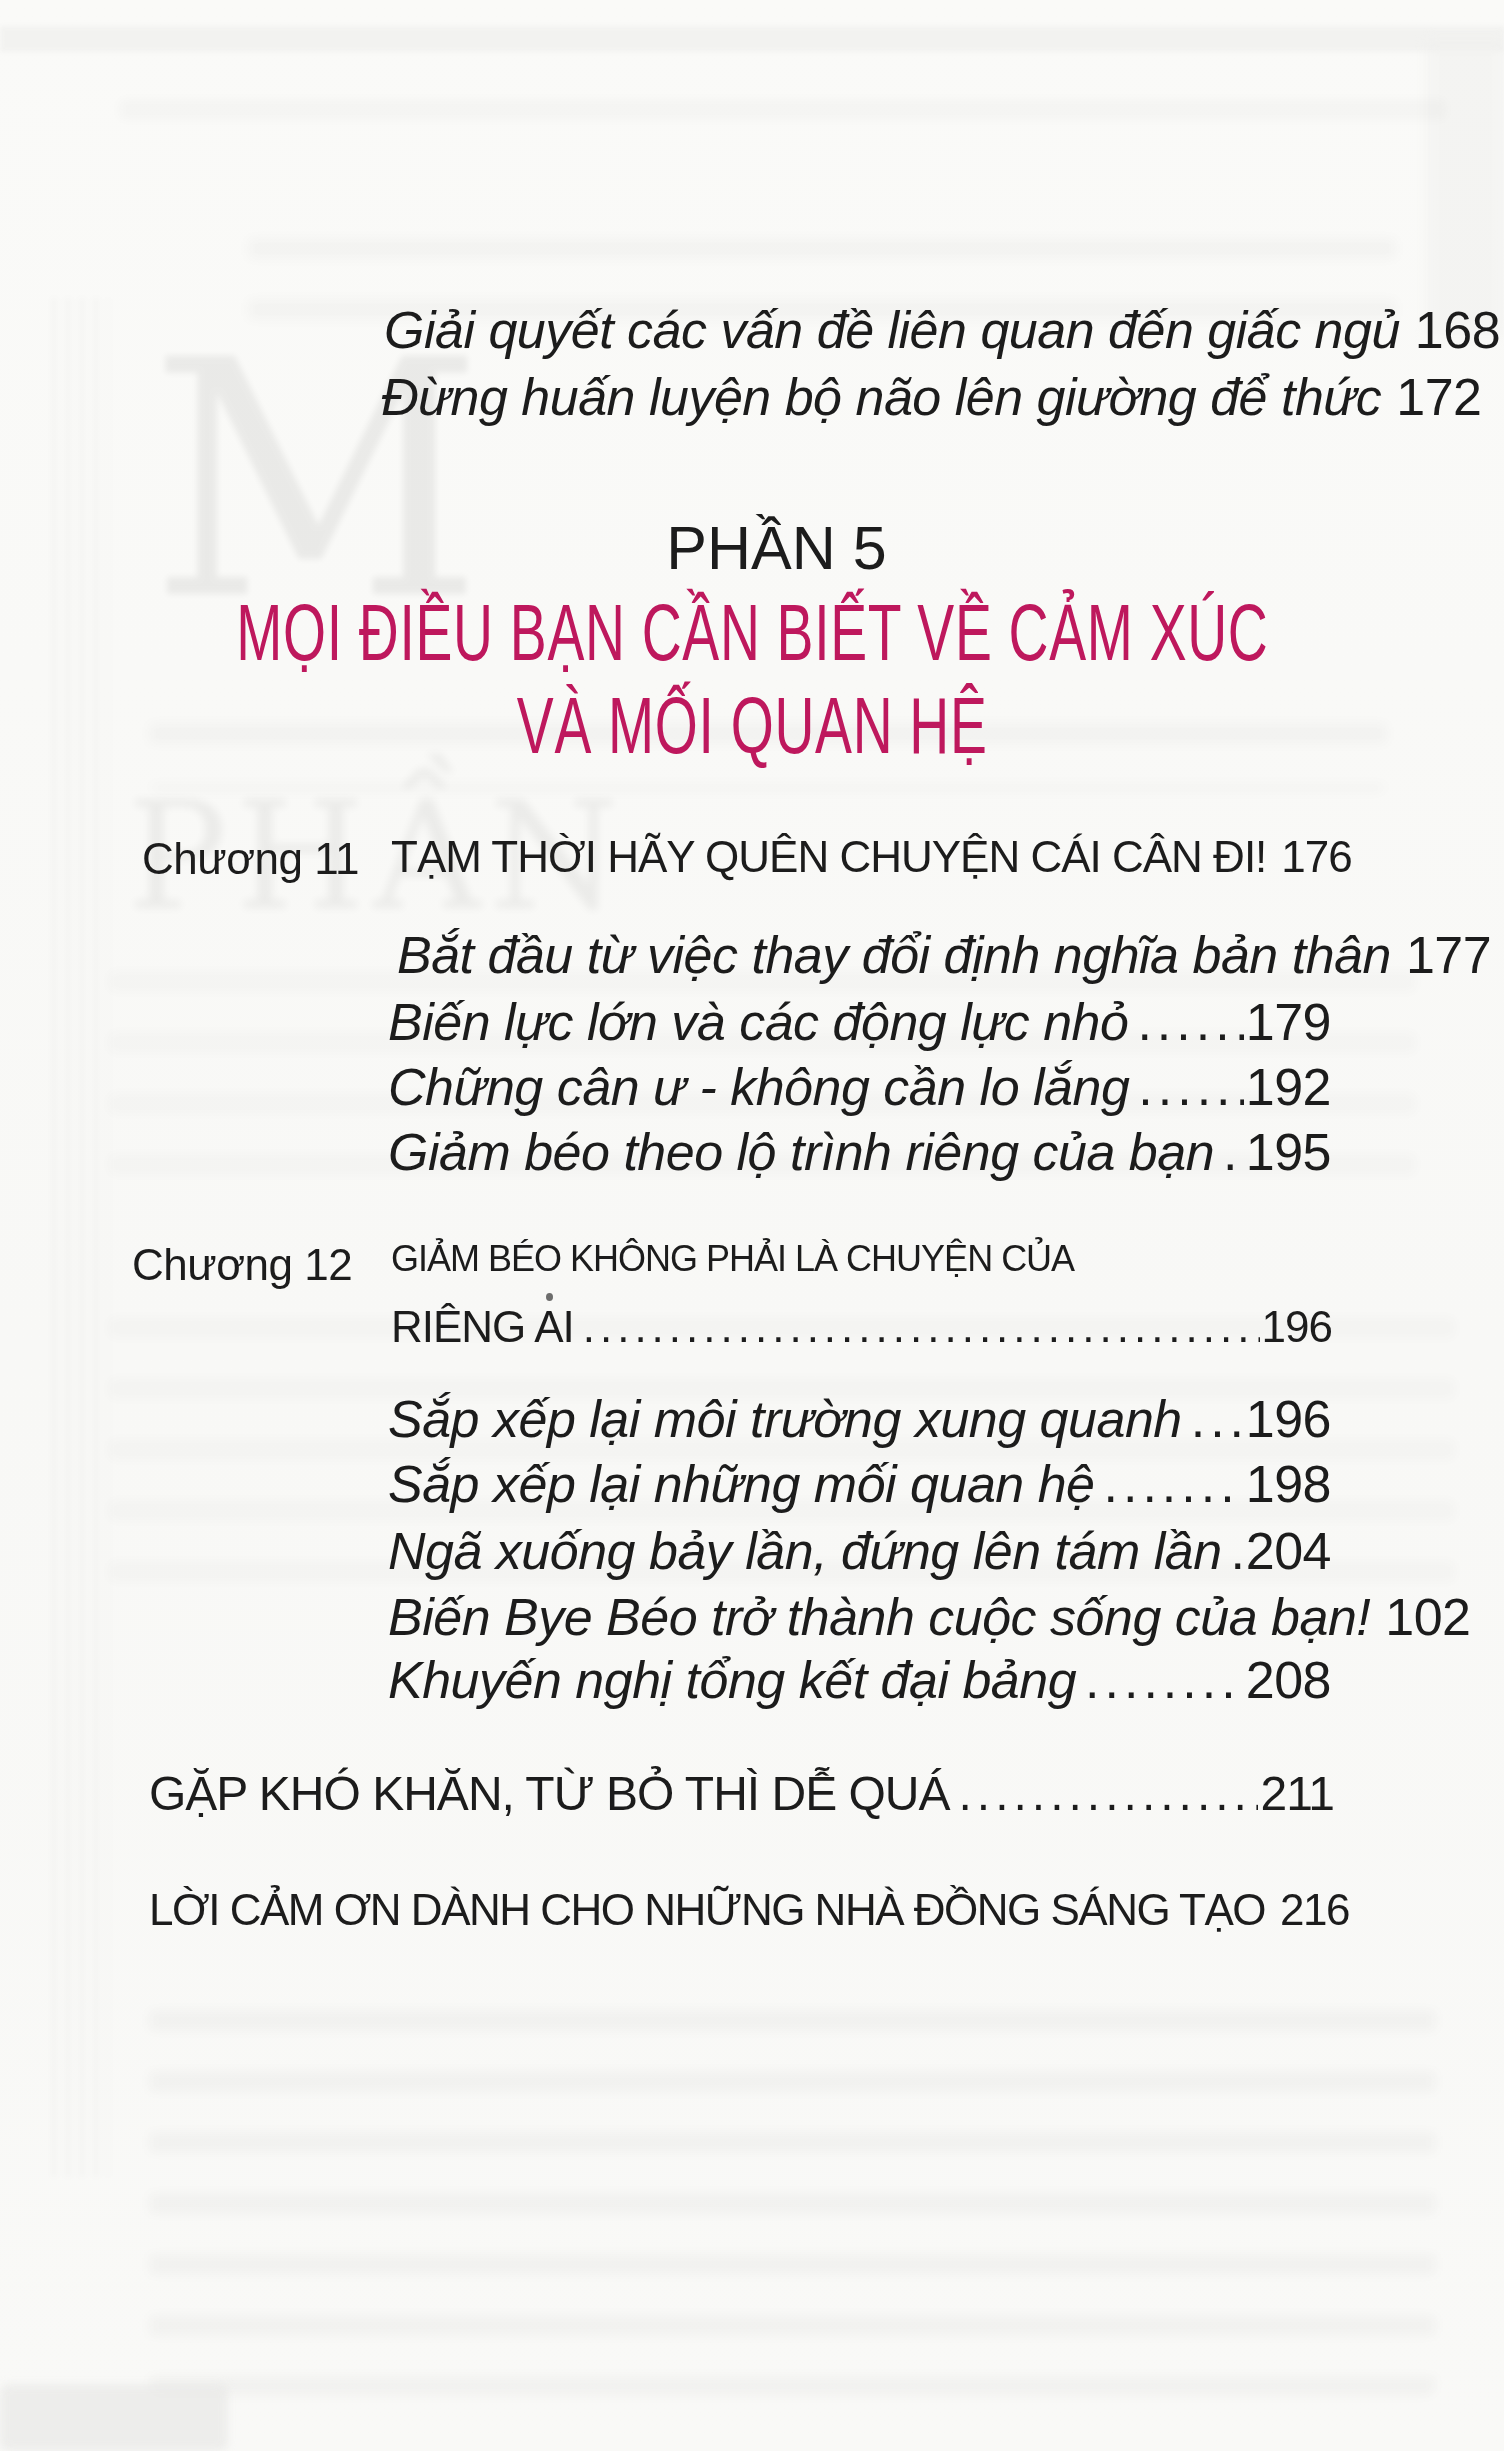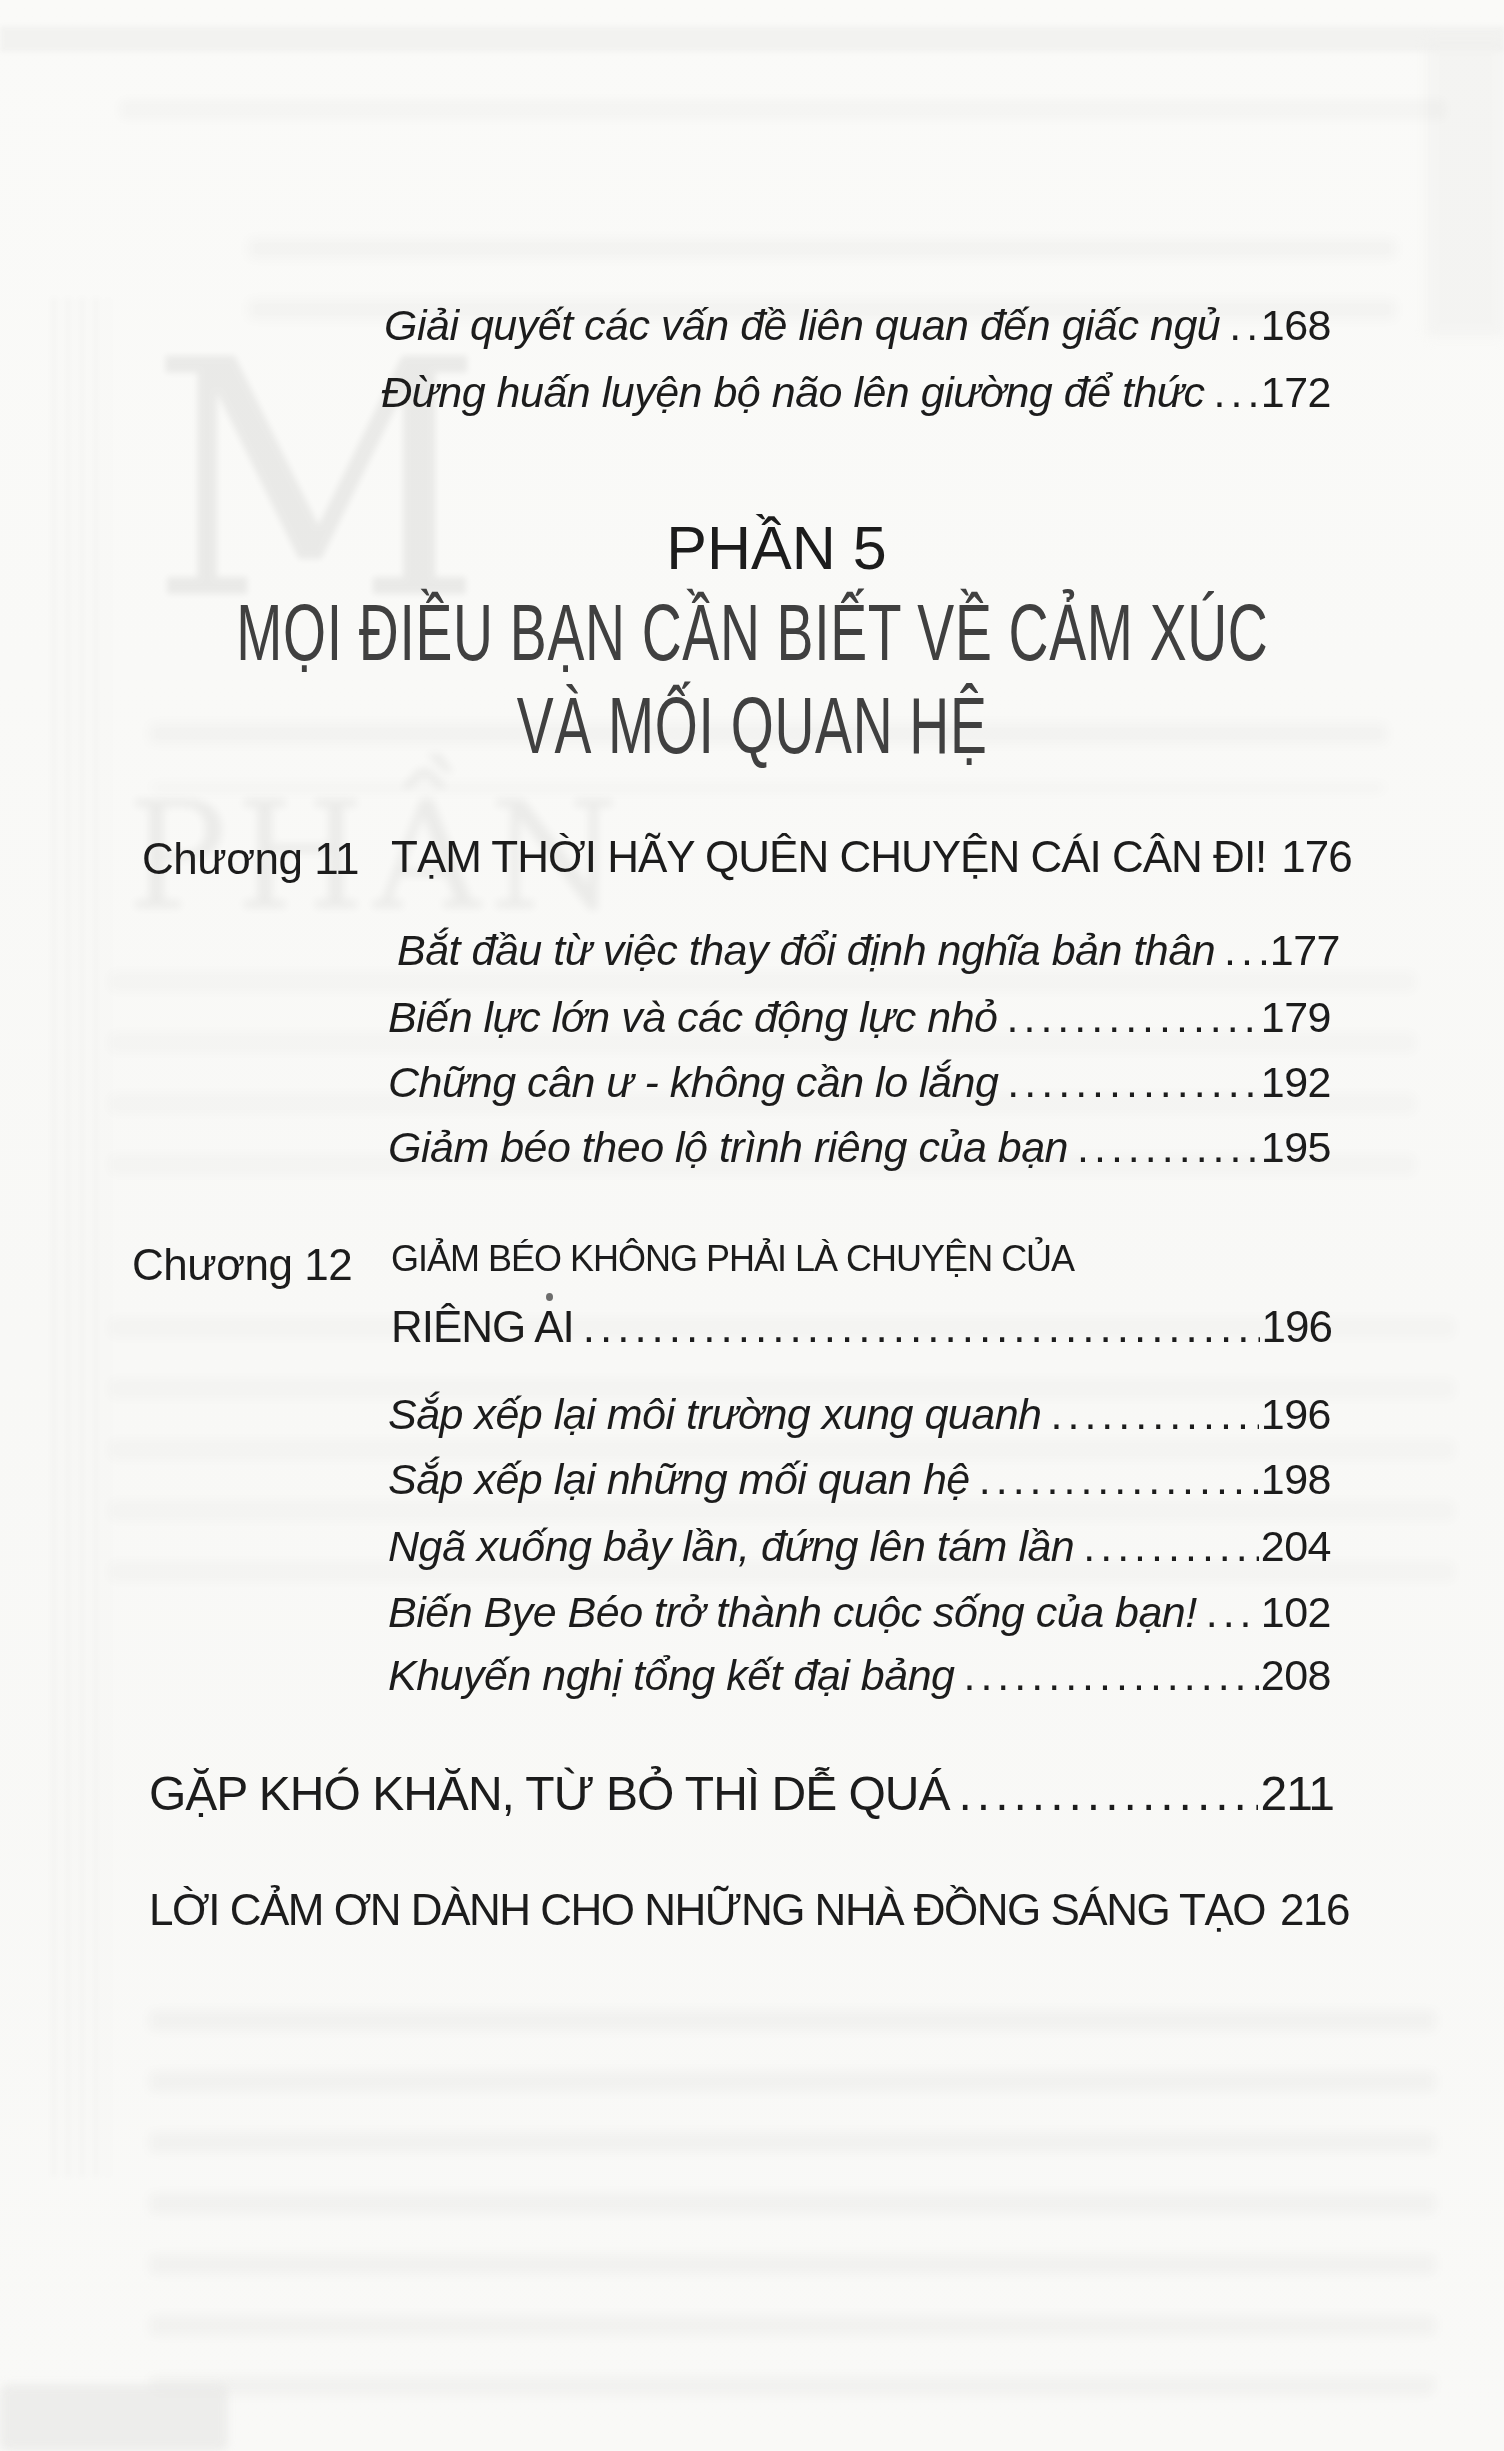--- a/index.html
+++ b/index.html
@@ -32,26 +32,26 @@
   .s6{left:119px;top:59px;width:1327px;height:99px;opacity:.45;}
   .edge-left{left:51px;top:297px;width:59px;height:1881px;
     background:repeating-linear-gradient(90deg,rgba(0,0,0,.04) 0 6px,rgba(0,0,0,0) 6px 14px);
     filter:blur(3px);opacity:.5;}
   .speck{left:546px;top:1293px;width:7px;height:8px;background:#4a4a4a;border-radius:50%;opacity:.8;}
   
   .row{position:absolute;display:flex;align-items:baseline;white-space:nowrap;line-height:1.15;}
   .t{flex:0 0 auto;}
   .dots{flex:1 1 auto;min-width:0;overflow:hidden;letter-spacing:5px;padding:0 4px 0 9px;font-style:normal;}
   .pg{flex:0 0 auto;font-style:normal;padding-left:2px;}
-  .italic{font-style:italic;font-size:43px;letter-spacing:-0.5px;}
+  .italic{font-style:italic;font-size:52px;letter-spacing:-0.5px;}
   .caps{font-size:44px;letter-spacing:-1px;}
   .chap-label{position:absolute;font-size:44px;letter-spacing:-0.5px;line-height:1.15;}
   .center-line{position:absolute;left:0;width:1505px;text-align:center;line-height:1.1;}
   .part-label{font-size:61px;letter-spacing:0;padding-left:24px;}
-  .part-title{color:#404040;font-size:79px;}
+  .part-title{color:#be185d;font-size:79px;}
   .part-title .sq{display:inline-block;transform:scaleX(.70);transform-origin:50% 50%;letter-spacing:1px;}
   .closing0{font-size:48px;letter-spacing:-1px;}
   .closing1{font-size:44px;letter-spacing:-1.5px;}
   .ch12-l1{position:absolute;font-size:36px;letter-spacing:-1px;line-height:1.15;white-space:nowrap;}
 </style>
 </head>
 <body>
 
 <div class="page">
 

